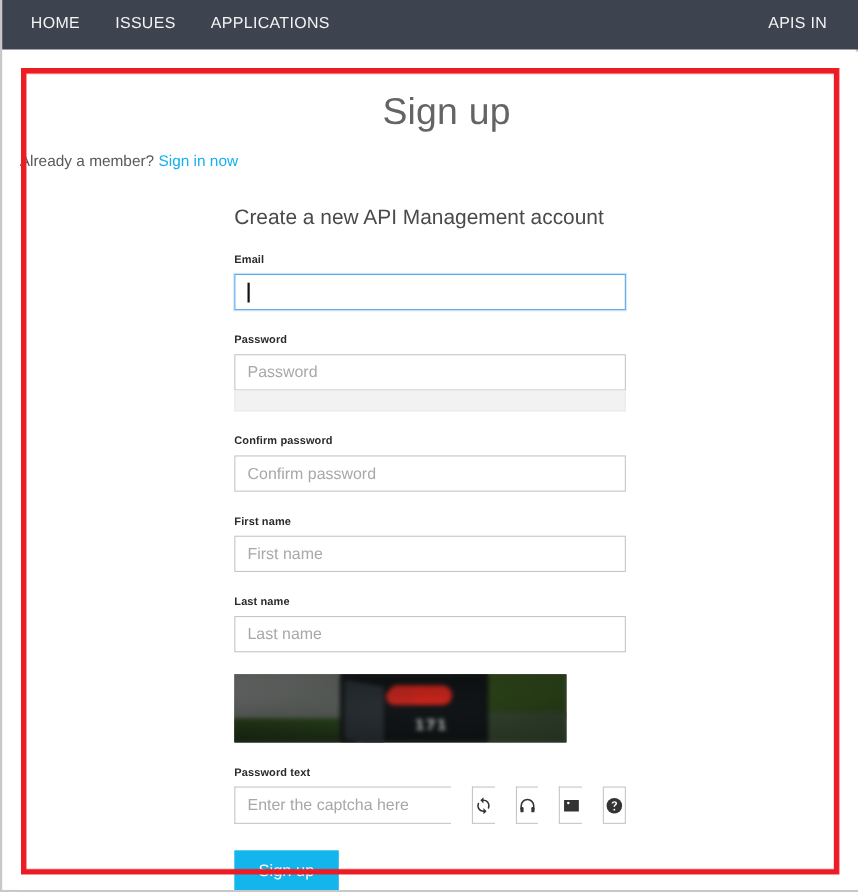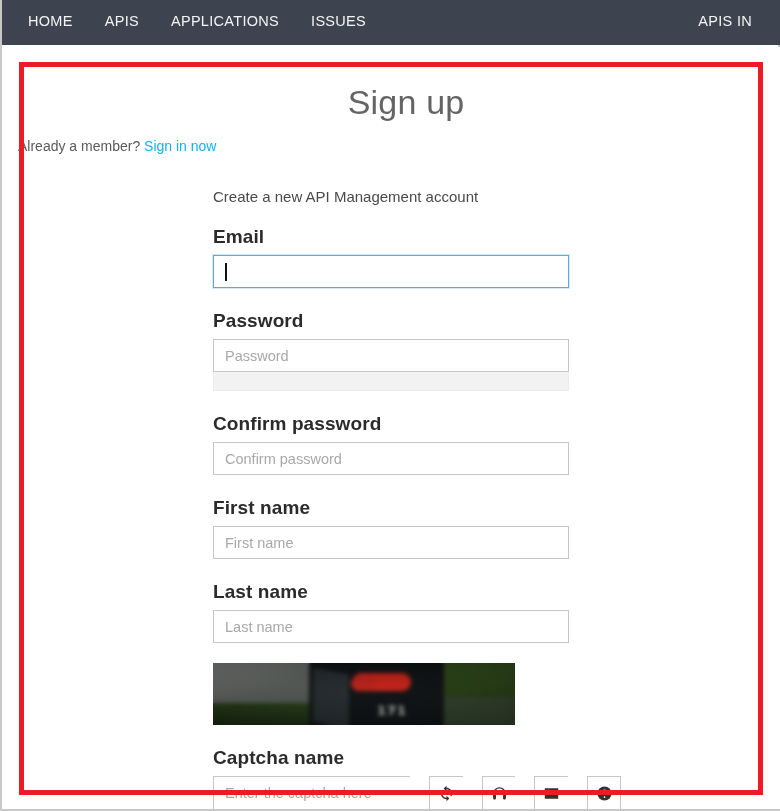--- a/index.html
+++ b/index.html
@@ -104,28 +104,28 @@
     color: #13b2ef;
     text-decoration: none;
   }
 
   .form-wrap {
     width: 356px;
     margin: 0 0 0 195px;
     padding-top: 34px;
   }
   .form-intro {
-    font-size: 15px;
+    font-size: 19px;
     color: #4a4a4a;
     margin-bottom: 21px;
   }
   .field-group { margin-bottom: 0; }
   .field-label {
     display: block;
-    font-size: 19px;
+    font-size: 10px;
     font-weight: bold;
     color: #2b2b2b;
     margin-bottom: 7px;
     letter-spacing: 0.1px;
   }
   .text-input {
     display: block;
     width: 356px;
     height: 33px;
     padding: 4px 11px;
@@ -224,21 +224,21 @@
   .ci-vignette {
     position: absolute; left: 0; top: 0;
     width: 302px; height: 62px;
     background: radial-gradient(ellipse at 55% 50%, rgba(0,0,0,0.08) 0%, rgba(0,0,0,0.42) 100%);
   }
 
   
   .captcha-row {
     display: flex;
     align-items: center;
-    width: 408px;
+    width: 356px;
     margin-bottom: 0;
     gap: 19px;
   }
   .captcha-input {
     flex: 0 0 197px;
     width: 197px;
     height: 34px;
     padding: 4px 11px;
     font-size: 14.5px;
     font-family: "Liberation Sans", sans-serif;
@@ -292,23 +292,22 @@
   }
 </style>
 </head>
 <body>
 
 <div class="page-frame">
 
   <div class="navbar" style="background: rgb(62, 68, 79);">
     <div class="nav-left">
       <a class="nav-item" href="#">HOME</a>
-      <a class="nav-item" href="#">APIS</a>
+      <a class="nav-item" href="#">ISSUES</a>
       <a class="nav-item" href="#">APPLICATIONS</a>
-      <a class="nav-item" href="#">ISSUES</a>
     </div>
     <div class="nav-right">
       <a class="nav-item" href="#">APIS IN</a>
     </div>
   </div>
 
   <div class="content">
 
     <h1 class="page-title">Sign up</h1>
 
@@ -373,21 +372,21 @@
         <div class="ci-box-side"></div>
         <div class="ci-flag"></div>
         <div class="ci-flag2"></div>
         <div class="ci-num">171</div>
         <div class="ci-blur"></div>
         <div class="ci-vignette"></div>
       </div>
 
       
       <div class="field-group">
-        <label class="field-label">Captcha name</label>
+        <label class="field-label">Password text</label>
         <div class="captcha-row">
           <input class="captcha-input" type="text" placeholder="Enter the captcha here" style="">
 
           <button class="icon-btn" type="button">
             <span>
               <svg width="17" height="17" viewBox="0 0 24 24" fill="#333">
                 <path d="M12 4V1L8 5l4 4V6c3.31 0 6 2.69 6 6 0 1.01-.25 1.97-.7 2.8l1.46 1.46A7.93 7.93 0 0 0 20 12c0-4.42-3.58-8-8-8z"></path>
                 <path d="M12 18c-3.31 0-6-2.69-6-6 0-1.01.25-1.97.7-2.8L5.24 7.74A7.93 7.93 0 0 0 4 12c0 4.42 3.58 8 8 8v3l4-4-4-4v3z"></path>
               </svg>
             </span>

